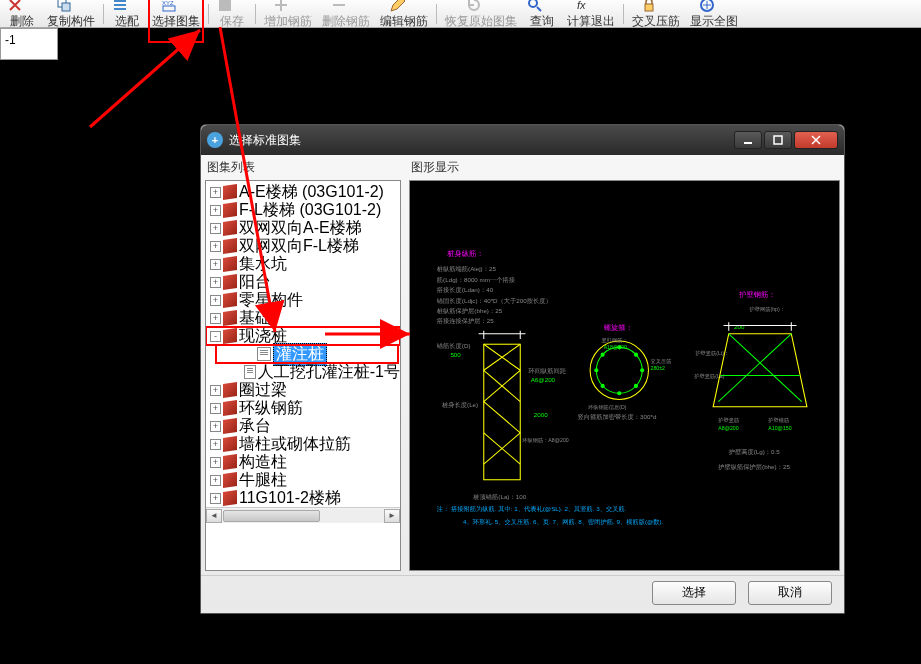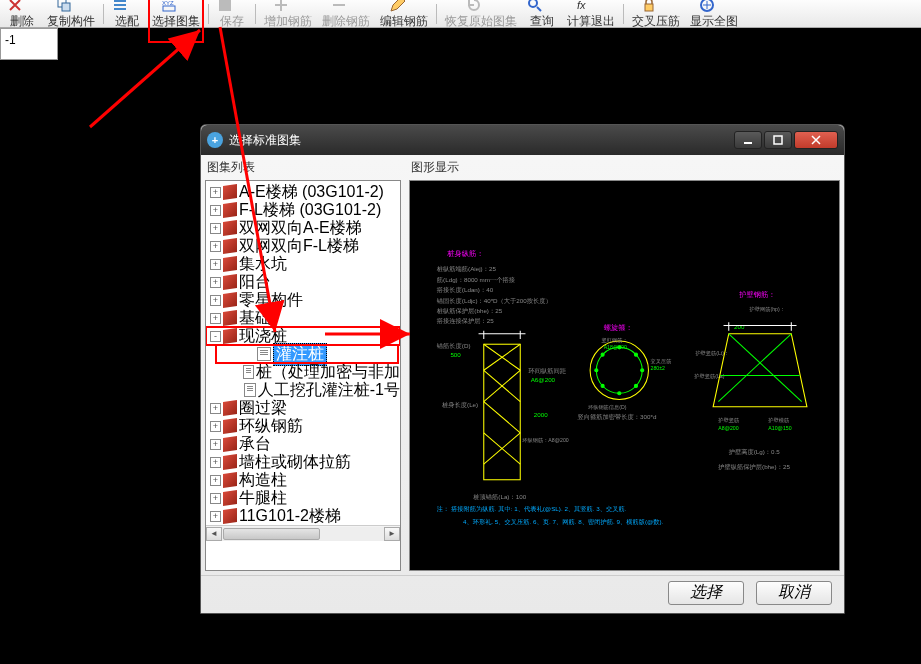--- a/index.html
+++ b/index.html
@@ -128,24 +128,24 @@
     }
     .preview svg { width: 100%; height: 100%; }
     
     .dialog-footer {
       height: 34px;
       display: flex; justify-content: flex-end; align-items: center;
       padding: 0 12px; gap: 12px;
       border-top: 1px solid #ccc;
     }
     .dlg-btn {
-      width: 76px; height: 24px;
+      width: 84px; height: 24px;
       background: linear-gradient(#fdfdfd,#e5e5e5);
       border: 1px solid #888; border-radius: 3px;
-      font-size: 16px; cursor: pointer; font-style: italic;
+      font-size: 12px; cursor: pointer;
     }
     
     .arrow { position: absolute; z-index: 20; pointer-events: none; }
     .arrow svg { overflow: visible; }
   </style>
 </head>
 <body>
 
 <div class="toolbar">
   <div class="toolbar-item">
@@ -349,25 +349,20 @@
               <span class="tree-label">现浇桩</span>
             </div>
             <div class="tree-item child selected boxed">
               <span style="display:inline-block;width:13px"></span>
               <span class="t-icon page-icon"></span>
               <span class="tree-label">灌注桩</span>
             </div>
             <div class="tree-item child">
               <span style="display:inline-block;width:13px"></span>
               <span class="t-icon page-icon"></span>
-              <span class="tree-label">桩（处理加密与非加</span>
-            </div>
-            <div class="tree-item child">
-              <span style="display:inline-block;width:13px"></span>
-              <span class="t-icon page-icon"></span>
               <span class="tree-label">人工挖孔灌注桩-1号</span>
             </div>
             <div class="tree-item">
               <span class="expander">+</span>
               <span class="t-icon book-icon"></span>
               <span class="tree-label">圈过梁</span>
             </div>
             <div class="tree-item">
               <span class="expander">+</span>
               <span class="t-icon book-icon"></span>

